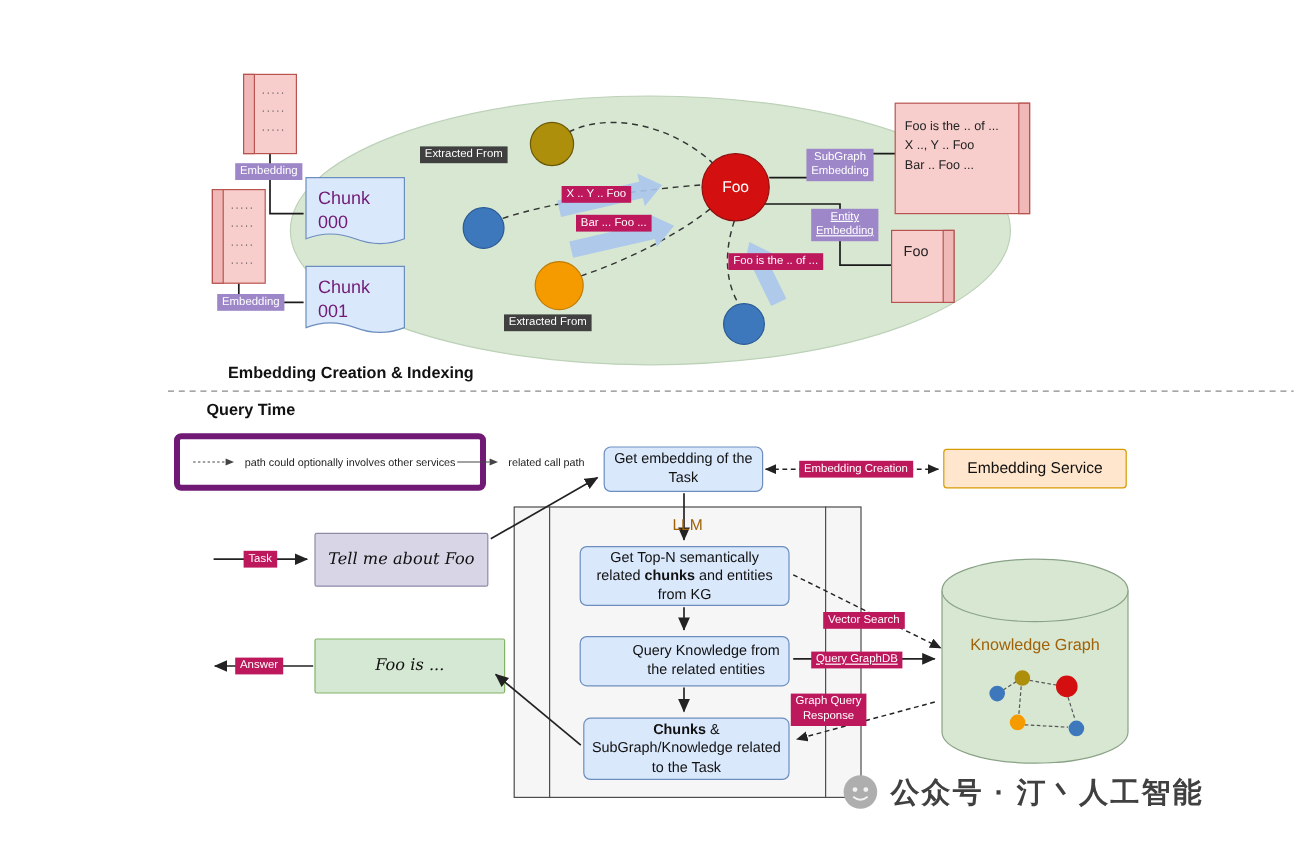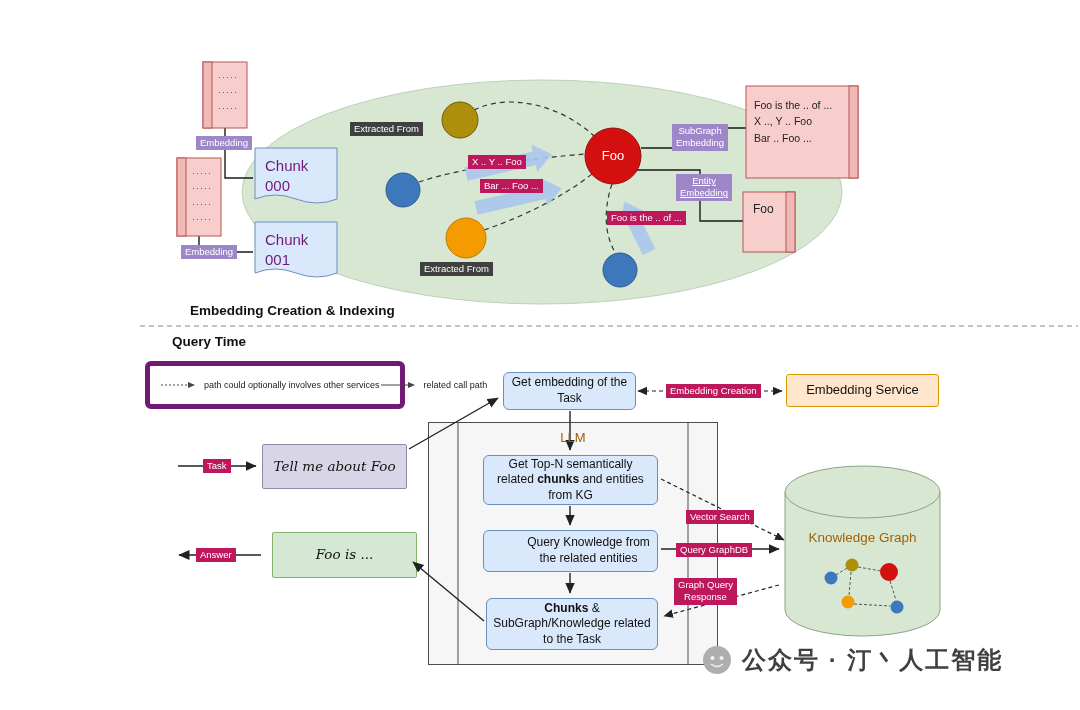--- a/index.html
+++ b/index.html
@@ -131,21 +131,21 @@
   </div>
 
   <div class="panel tan" style="left:786px;top:374px;width:153px;height:33px;">
     <span>Embedding Service</span>
   </div>
 
   <div class="panel lavender" style="left:262px;top:444px;width:145px;height:45px;">
     <span class="handwrite">Tell me about Foo</span>
   </div>
 
-  <div class="panel green" style="left:272px;top:532px;width:145px;height:46px;">
+  <div class="panel green" style="left:262px;top:532px;width:159px;height:46px;">
     <span class="handwrite">Foo is ...</span>
   </div>
 
   <div class="panel blue" style="left:483px;top:455px;width:175px;height:50px;">
     <span><span>Get Top-N semantically related </span><span class="bold">chunks</span><span> and entities from KG</span></span>
   </div>
   <div class="panel blue" style="left:483px;top:530px;width:175px;height:42px;padding-left:42px;">
     <span>Query Knowledge from the related entities</span>
   </div>
   <div class="panel blue" style="left:486px;top:598px;width:172px;height:52px;">
@@ -216,22 +216,22 @@
 Bar .. Foo ...</div>
   <div class="txt doc-text" style="left:753px;top:200px;width:36px;font-size:12px;">Foo</div>
 
   <div class="txt section-label" style="left:170px;top:303px;padding-left:20px;">Embedding Creation &amp; Indexing</div>
   <div class="txt section-label" style="left:172px;top:334px;">Query Time</div>
 
   <div class="badge blue" style="left:203px;top:459px;">Task</div>
   <div class="badge blue" style="left:196px;top:548px;">Answer</div>
   <div class="badge blue" style="left:666px;top:384px;">Embedding Creation</div>
   <div class="badge blue" style="left:686px;top:510px;">Vector Search</div>
-  <div class="badge blue" style="left:676px;top:543px;">Query GraphDB</div>
-  <div class="badge blue" style="left:674px;top:578px;">Graph Query
+  <div class="badge blue" style="left:676px;top:543px;text-decoration:underline;">Query GraphDB</div>
+  <div class="badge blue" style="left:659px;top:578px;">Graph Query
 Response</div>
 
   <div class="txt" style="left:458px;top:430px;width:230px;text-align:center;font-size:13px;">LLM</div>
   <div class="txt" style="left:788px;top:530px;width:149px;text-align:center;font-size:13.5px;">Knowledge Graph</div>
 
   <div class="watermark" style="left:702px;top:644px;">
     <svg width="30" height="30">
       <circle cx="15" cy="15" r="14" fill="#aeaeae"></circle>
       <circle cx="10.5" cy="13" r="2" fill="#f2f2f2"></circle>
       <circle cx="19.5" cy="13" r="2" fill="#f2f2f2"></circle>

